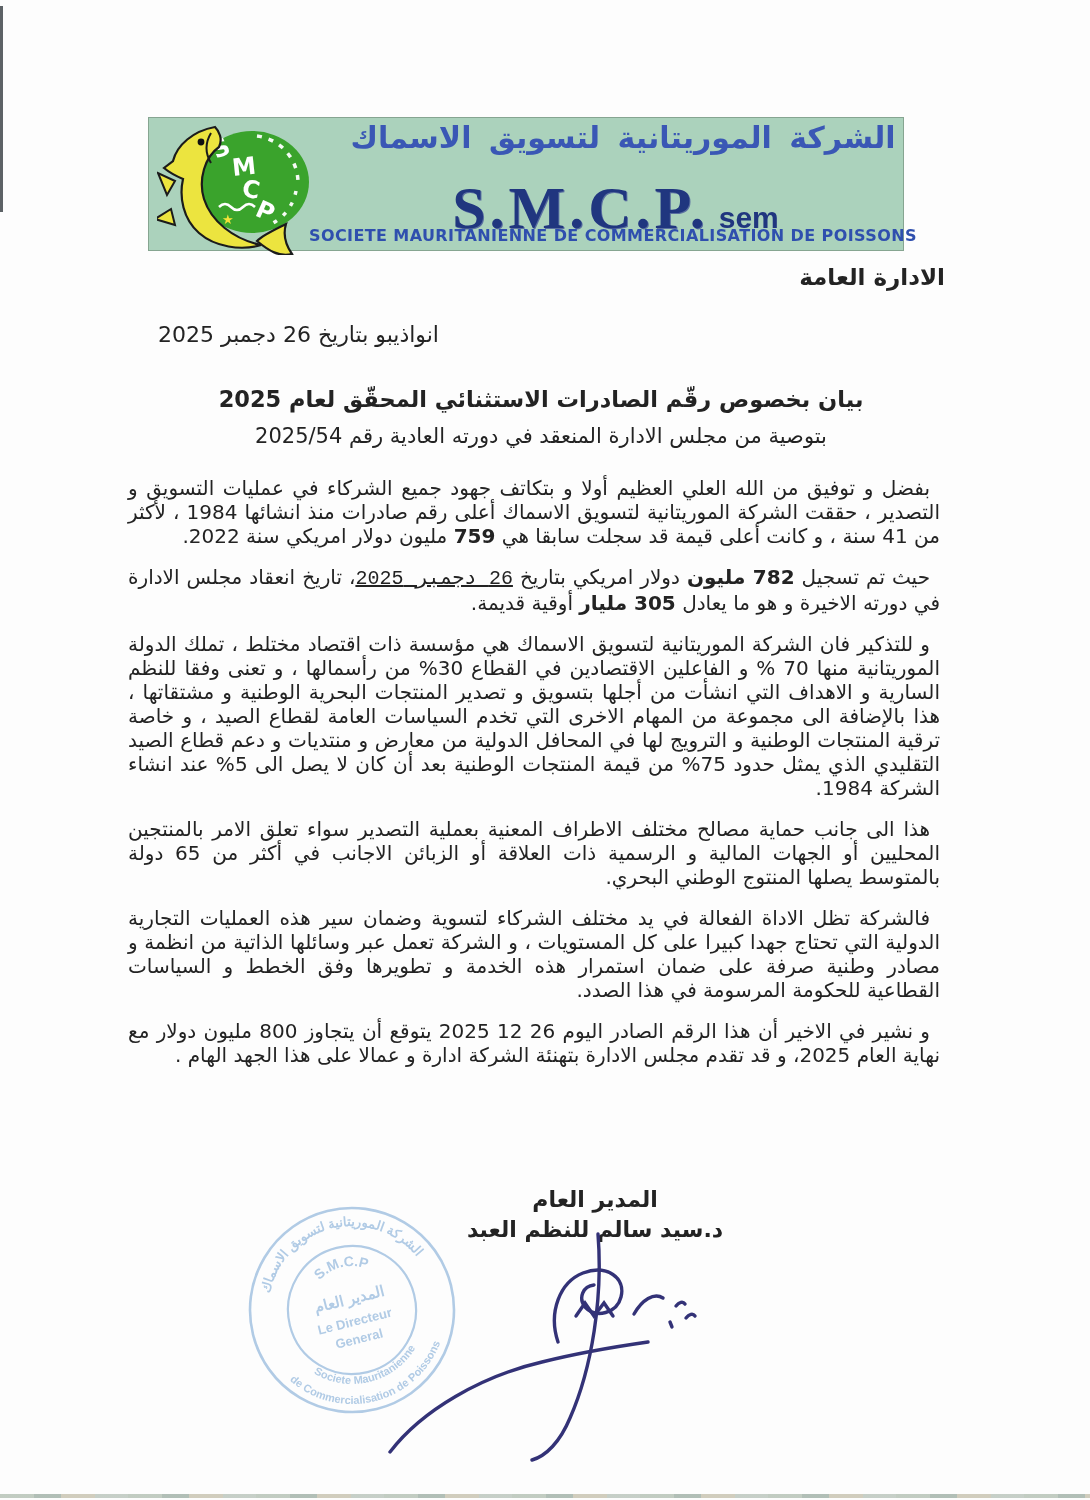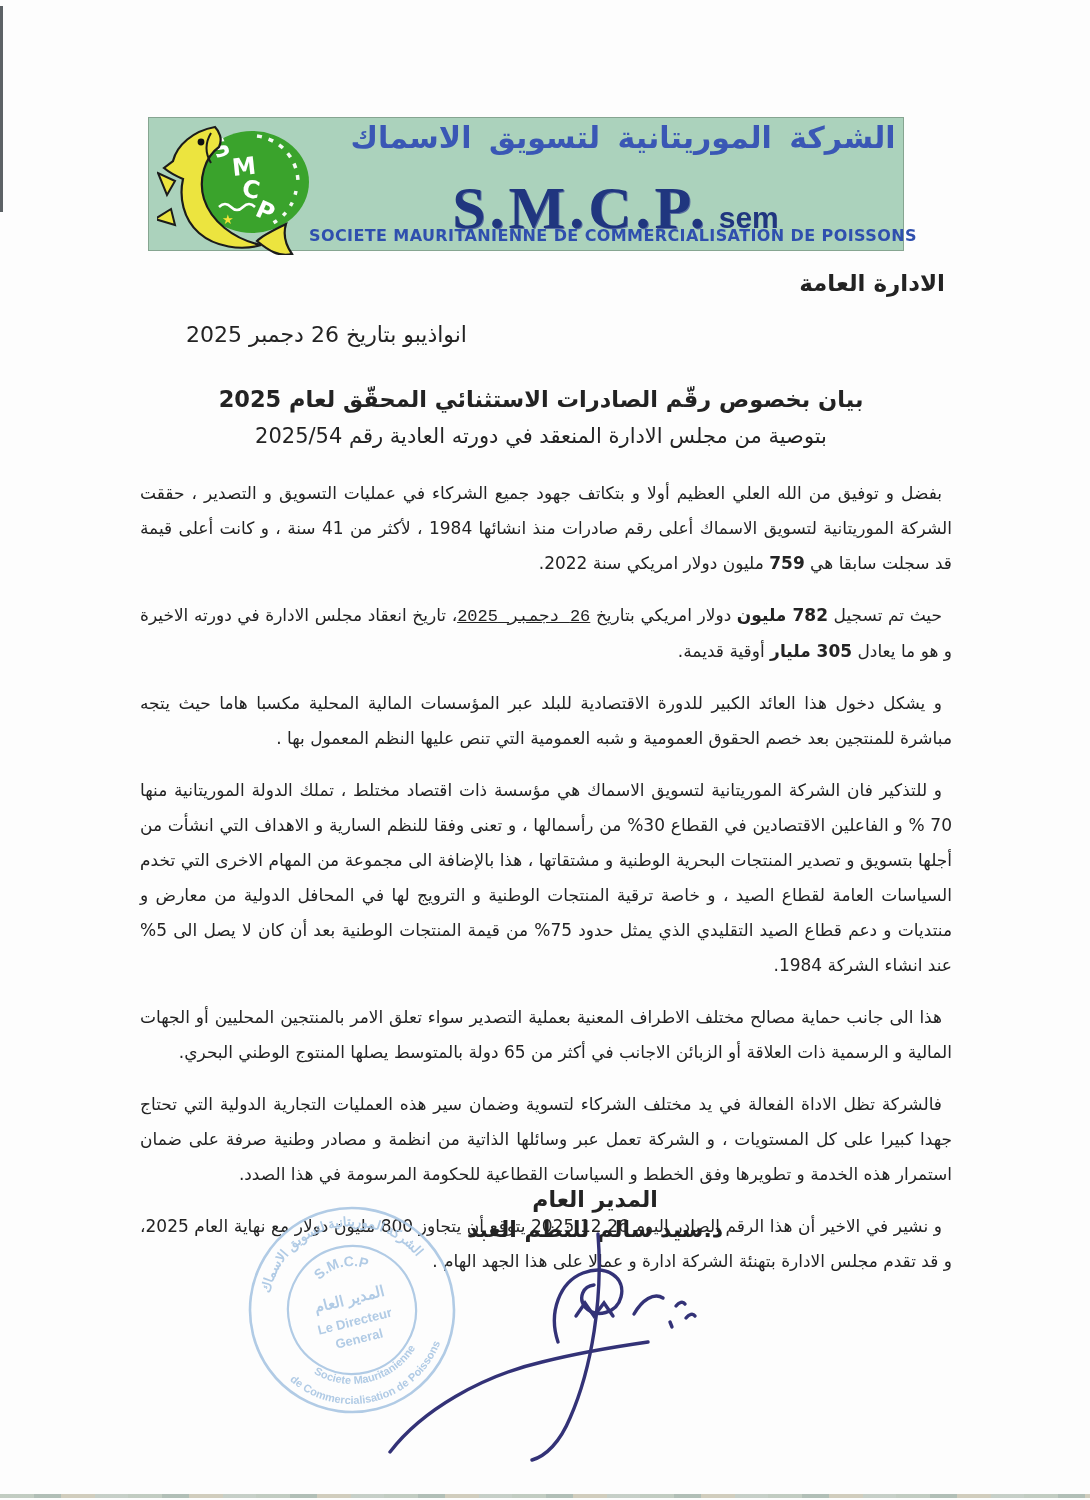--- a/index.html
+++ b/index.html
@@ -42,33 +42,33 @@
     font-size:30px; font-weight:bold; color:var(--navy); margin-left:10px;
   }
   .banner .french{
     position:absolute; left:160px; right:4px; bottom:5px; text-align:center;
     font-size:16px; font-weight:bold; color:#2f4fae; letter-spacing:.4px; white-space:nowrap;
   }
   .logo-svg{position:absolute; left:8px; top:5px;}
   
   .dept{
     position:absolute; right:145px; top:264px; direction:rtl;
-    font-size:23px; font-weight:600; white-space:nowrap;margin-top:6px;
+    font-size:23px; font-weight:600; white-space:nowrap;
   }
   .date-line{
     position:absolute; left:158px; top:322px; direction:rtl;
-    font-size:22px; white-space:nowrap;margin-left:28px;
+    font-size:22px; white-space:nowrap;
   }
   .title-block{position:absolute; left:140px; right:148px; top:386px; text-align:center; direction:rtl;}
   .title-block .t1{font-size:22.5px; font-weight:bold; margin:0 0 6px 0;}
   .title-block .t2{font-size:21px; margin:12px;}
   
   .body-text{
-    position:absolute; left:140px; width:812px; top:476px; direction:rtl;
-    font-size:17px; line-height:35px; text-align:justify;
+    position:absolute; left:128px; width:812px; top:476px; direction:rtl;
+    font-size:20px; line-height:24px; text-align:justify;
   }
   .body-text p.para{margin:0 0 17px 0; text-indent:10px;}
   .body-text .b{font-weight:bold;}
   .body-text .u{text-decoration:underline;font-family:Liberation Mono, monospace;}
   
   .sig-block{
     position:absolute; left:465px; top:1185px; width:260px; text-align:center;
     direction:rtl; font-weight:bold; font-size:22px; line-height:30px;
   }
   .stamp-svg{position:absolute; left:222px; top:1180px; opacity:.9;}
@@ -119,21 +119,20 @@
   <div class="date-line">انواذيبو بتاريخ 26 دجمبر 2025</div>
 
   <div class="title-block">
     <p class="t1">بيان بخصوص رقّم الصادرات الاستثنائي المحقّق لعام 2025</p>
     <p class="t2">بتوصية من مجلس الادارة المنعقد في دورته العادية رقم 2025/54</p>
   </div>
 
   <div class="body-text">
       <p class="para"><span>بفضل و توفيق من الله العلي العظيم أولا و بتكاتف جهود جميع الشركاء في عمليات التسويق و التصدير ، حققت الشركة الموريتانية لتسويق الاسماك أعلى رقم صادرات منذ انشائها 1984 ، لأكثر من 41 سنة ، و كانت أعلى قيمة قد سجلت سابقا هي </span><span class="b">759</span><span> مليون دولار امريكي سنة 2022.</span></p>
       <p class="para"><span>حيث تم تسجيل </span><span class="b">782 مليون</span><span> دولار امريكي بتاريخ </span><span class="u">26 دجمبر 2025</span><span>، تاريخ انعقاد مجلس الادارة في دورته الاخيرة و هو ما يعادل </span><span class="b">305 مليار</span><span> أوقية قديمة.</span></p>
-      <p class="para"><span>و يشكل دخول هذا العائد الكبير للدورة الاقتصادية للبلد عبر المؤسسات المالية المحلية مكسبا هاما حيث يتجه مباشرة للمنتجين بعد خصم الحقوق العمومية و شبه العمومية التي تنص عليها النظم المعمول بها .</span></p>
       <p class="para"><span>و للتذكير فان الشركة الموريتانية لتسويق الاسماك هي مؤسسة ذات اقتصاد مختلط ، تملك الدولة الموريتانية منها 70 % و الفاعلين الاقتصادين في القطاع 30% من رأسمالها ، و تعنى وفقا للنظم السارية و الاهداف التي انشأت من أجلها بتسويق و تصدير المنتجات البحرية الوطنية و مشتقاتها ، هذا بالإضافة الى مجموعة من المهام الاخرى التي تخدم السياسات العامة لقطاع الصيد ، و خاصة ترقية المنتجات الوطنية و الترويج لها في المحافل الدولية من معارض و منتديات و دعم قطاع الصيد التقليدي الذي يمثل حدود 75% من قيمة المنتجات الوطنية بعد أن كان لا يصل الى 5% عند انشاء الشركة 1984.</span></p>
       <p class="para"><span>هذا الى جانب حماية مصالح مختلف الاطراف المعنية بعملية التصدير سواء تعلق الامر بالمنتجين المحليين أو الجهات المالية و الرسمية ذات العلاقة أو الزبائن الاجانب في أكثر من 65 دولة بالمتوسط يصلها المنتوج الوطني البحري.</span></p>
       <p class="para"><span>فالشركة تظل الاداة الفعالة في يد مختلف الشركاء لتسوية وضمان سير هذه العمليات التجارية الدولية التي تحتاج جهدا كبيرا على كل المستويات ، و الشركة تعمل عبر وسائلها الذاتية من انظمة و مصادر وطنية صرفة على ضمان استمرار هذه الخدمة و تطويرها وفق الخطط و السياسات القطاعية للحكومة المرسومة في هذا الصدد.</span></p>
       <p class="para"><span>و نشير في الاخير أن هذا الرقم الصادر اليوم 26 12 2025 يتوقع أن يتجاوز 800 مليون دولار مع نهاية العام 2025، و قد تقدم مجلس الادارة بتهنئة الشركة ادارة و عمالا على هذا الجهد الهام .</span></p>
     </div>
 
   <div class="sig-block">
     <div>المدير العام</div>
     <div>د.سيد سالم للنظم العبد</div>
   </div>

